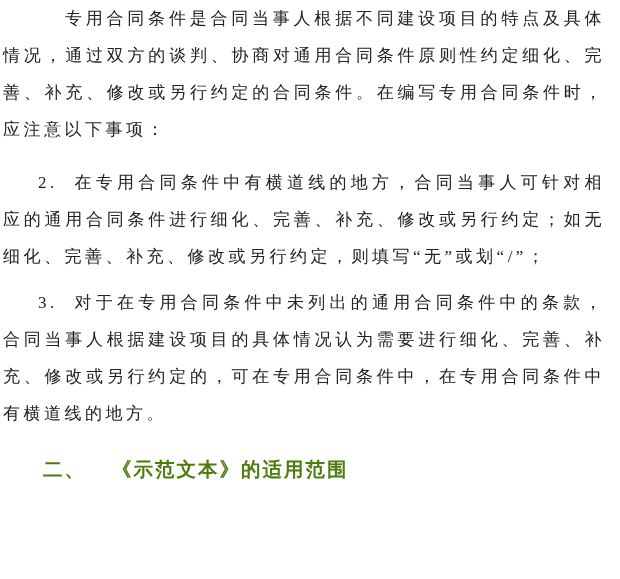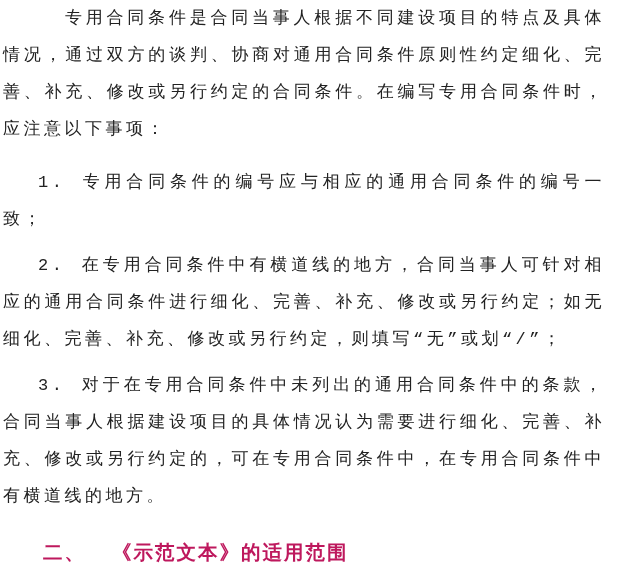--- a/index.html
+++ b/index.html
@@ -18,53 +18,51 @@
     font-family: "Liberation Serif", serif;
     color: #222222;
     font-size: 17px;
     line-height: 37px;
     letter-spacing: 3.5px;
   }
   .page p {
     margin: 0 0 9px 0;
     text-align: justify;
     text-justify: inter-character;
-    font-family: Liberation Mono, monospace;
   }
   .p-intro {
     text-indent: 62px;
     margin-bottom: 16px !important;
   }
   .p-item {
     text-indent: 35px;
   }
   .num {
     margin-right: 16px;
   }
   .section-heading {
     font-family: "Liberation Sans", sans-serif;
     font-weight: bold;
     font-size: 19.5px;
-    color: #be185d;
+    color: #4d7c0f;
     line-height: 30px;
     letter-spacing: 2px;
     margin: 22px 0 0 40px;
   }
   .heading-num {
     margin-right: 26px;
   }
 </style>
 </head>
 <body>
 
 <div class="page">
 
   <p class="p-intro">专用合同条件是合同当事人根据不同建设项目的特点及具体情况，通过双方的谈判、协商对通用合同条件原则性约定细化、完善、补充、修改或另行约定的合同条件。在编写专用合同条件时，应注意以下事项：</p>
 
-  <p class="p-item"><span class="num">1.</span><span>专用合同条件的编号应与相应的通用合同条件的编号一致；</span></p>
 
   <p class="p-item"><span class="num">2.</span><span>在专用合同条件中有横道线的地方，合同当事人可针对相应的通用合同条件进行细化、完善、补充、修改或另行约定；如无细化、完善、补充、修改或另行约定，则填写“无”或划“/”；</span></p>
 
   <p class="p-item"><span class="num">3.</span><span>对于在专用合同条件中未列出的通用合同条件中的条款，合同当事人根据建设项目的具体情况认为需要进行细化、完善、补充、修改或另行约定的，可在专用合同条件中，在专用合同条件中有横道线的地方。</span></p>
 
   <div class="section-heading"><span class="heading-num">二、</span><span>《示范文本》的适用范围</span></div>
 
 </div>
 
 </body></html>

